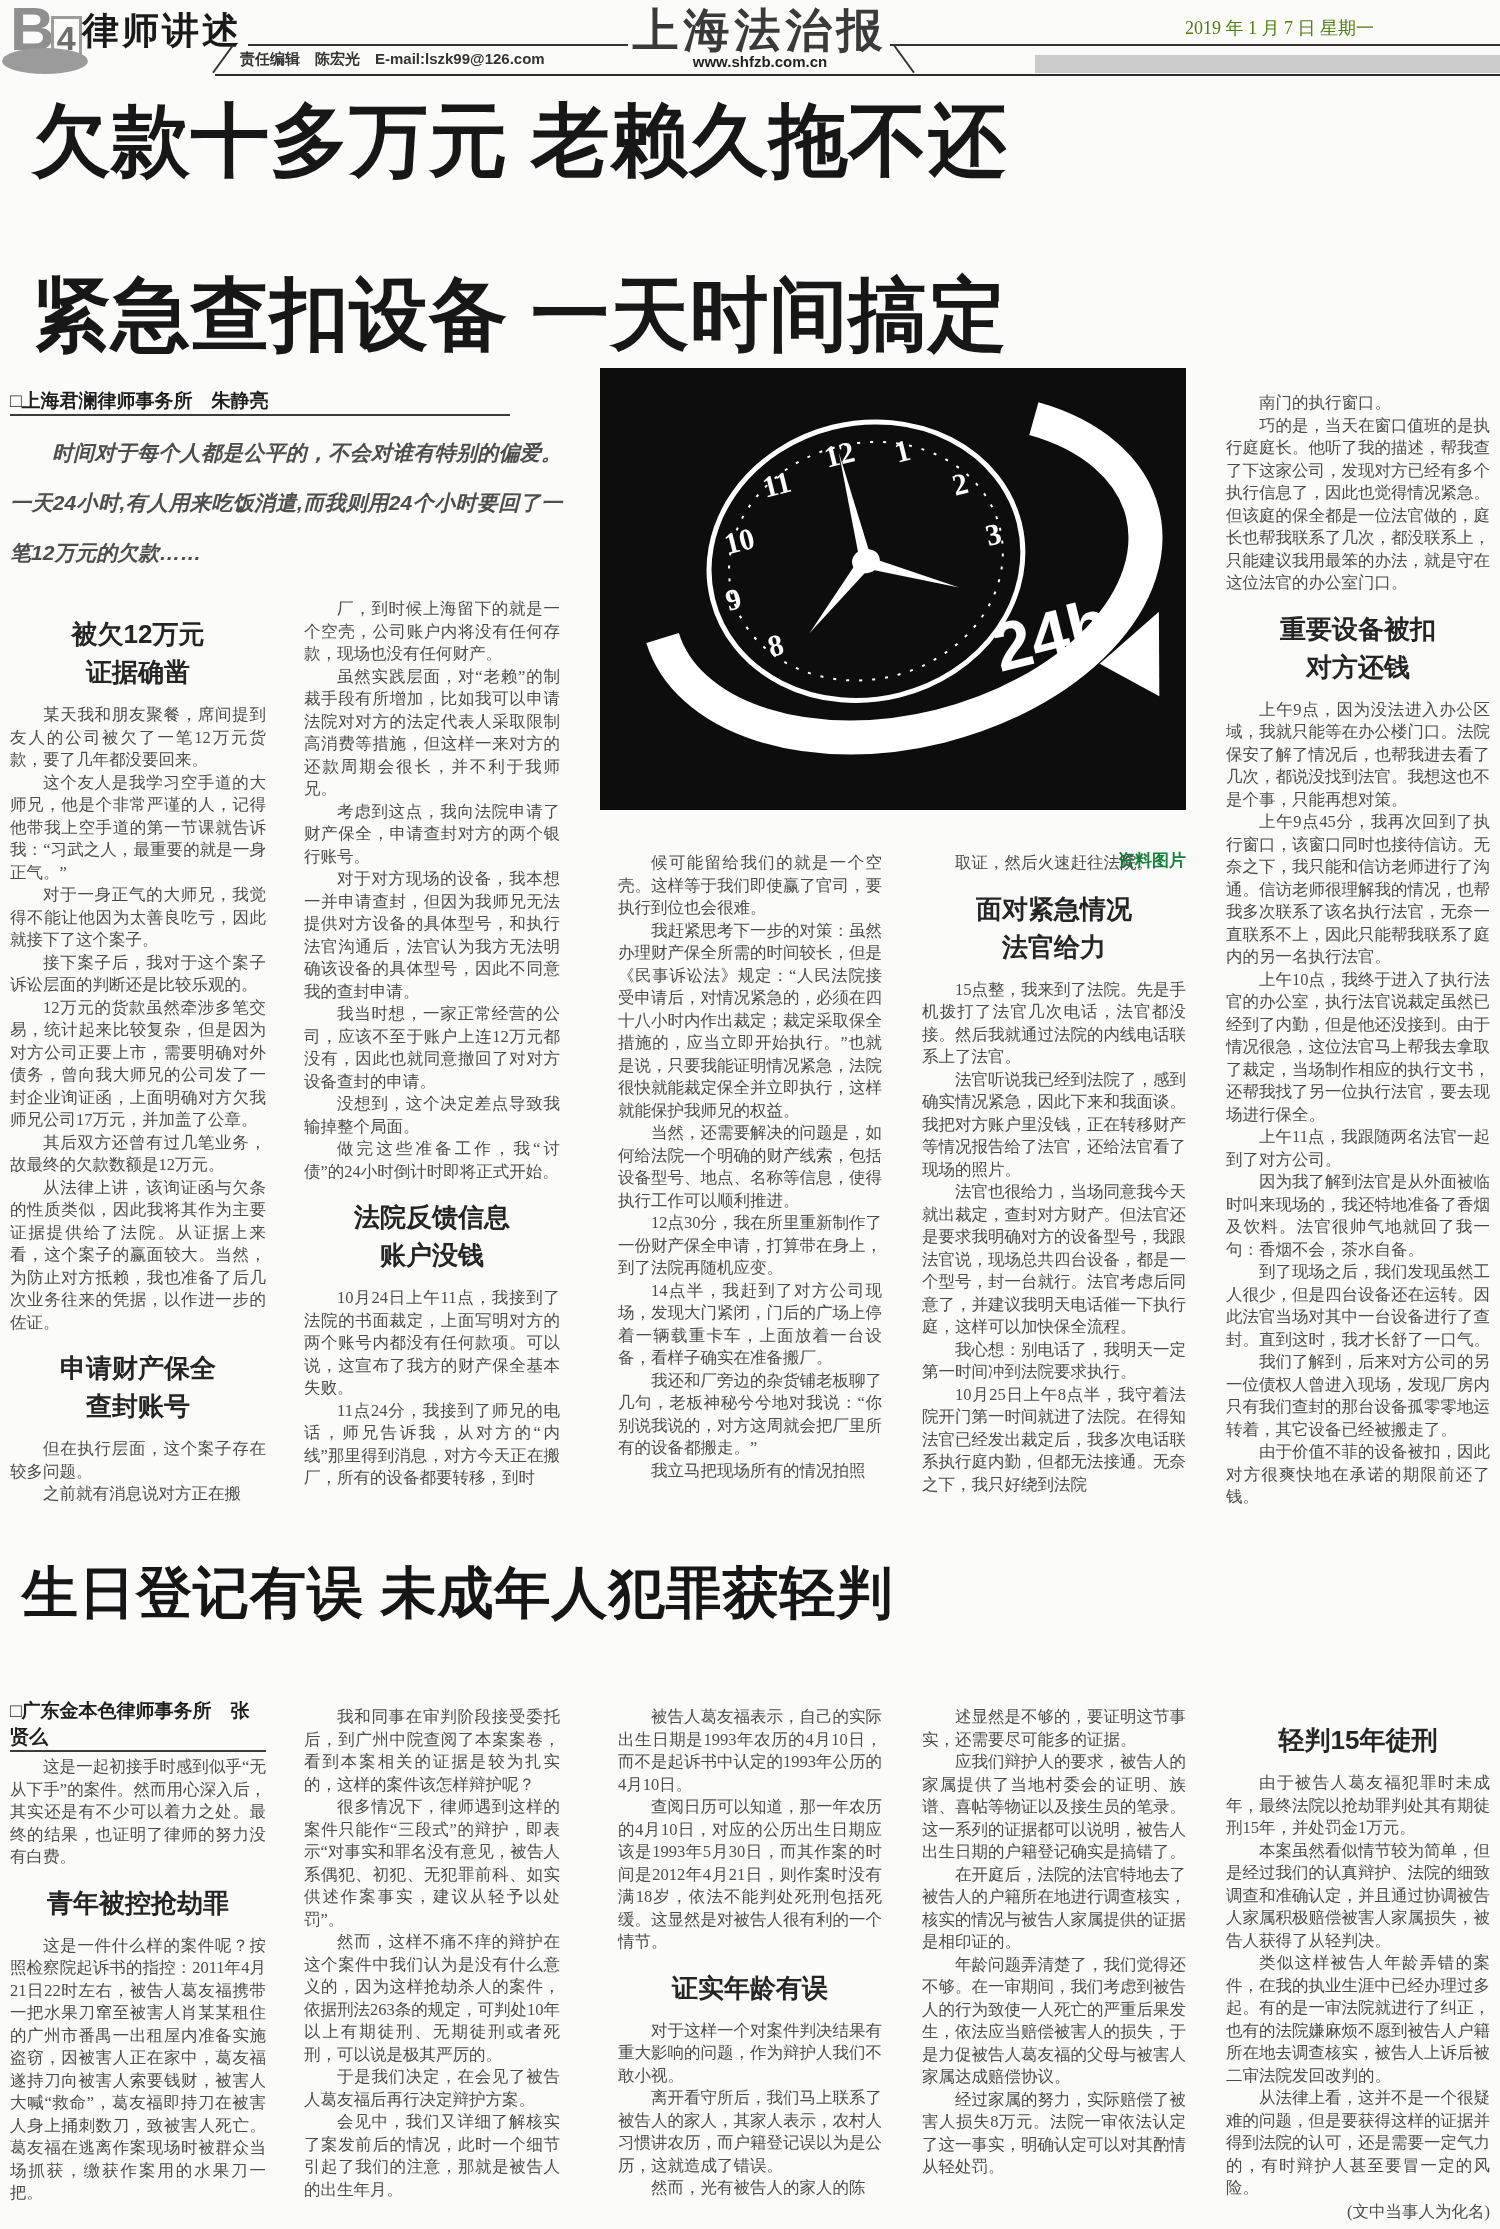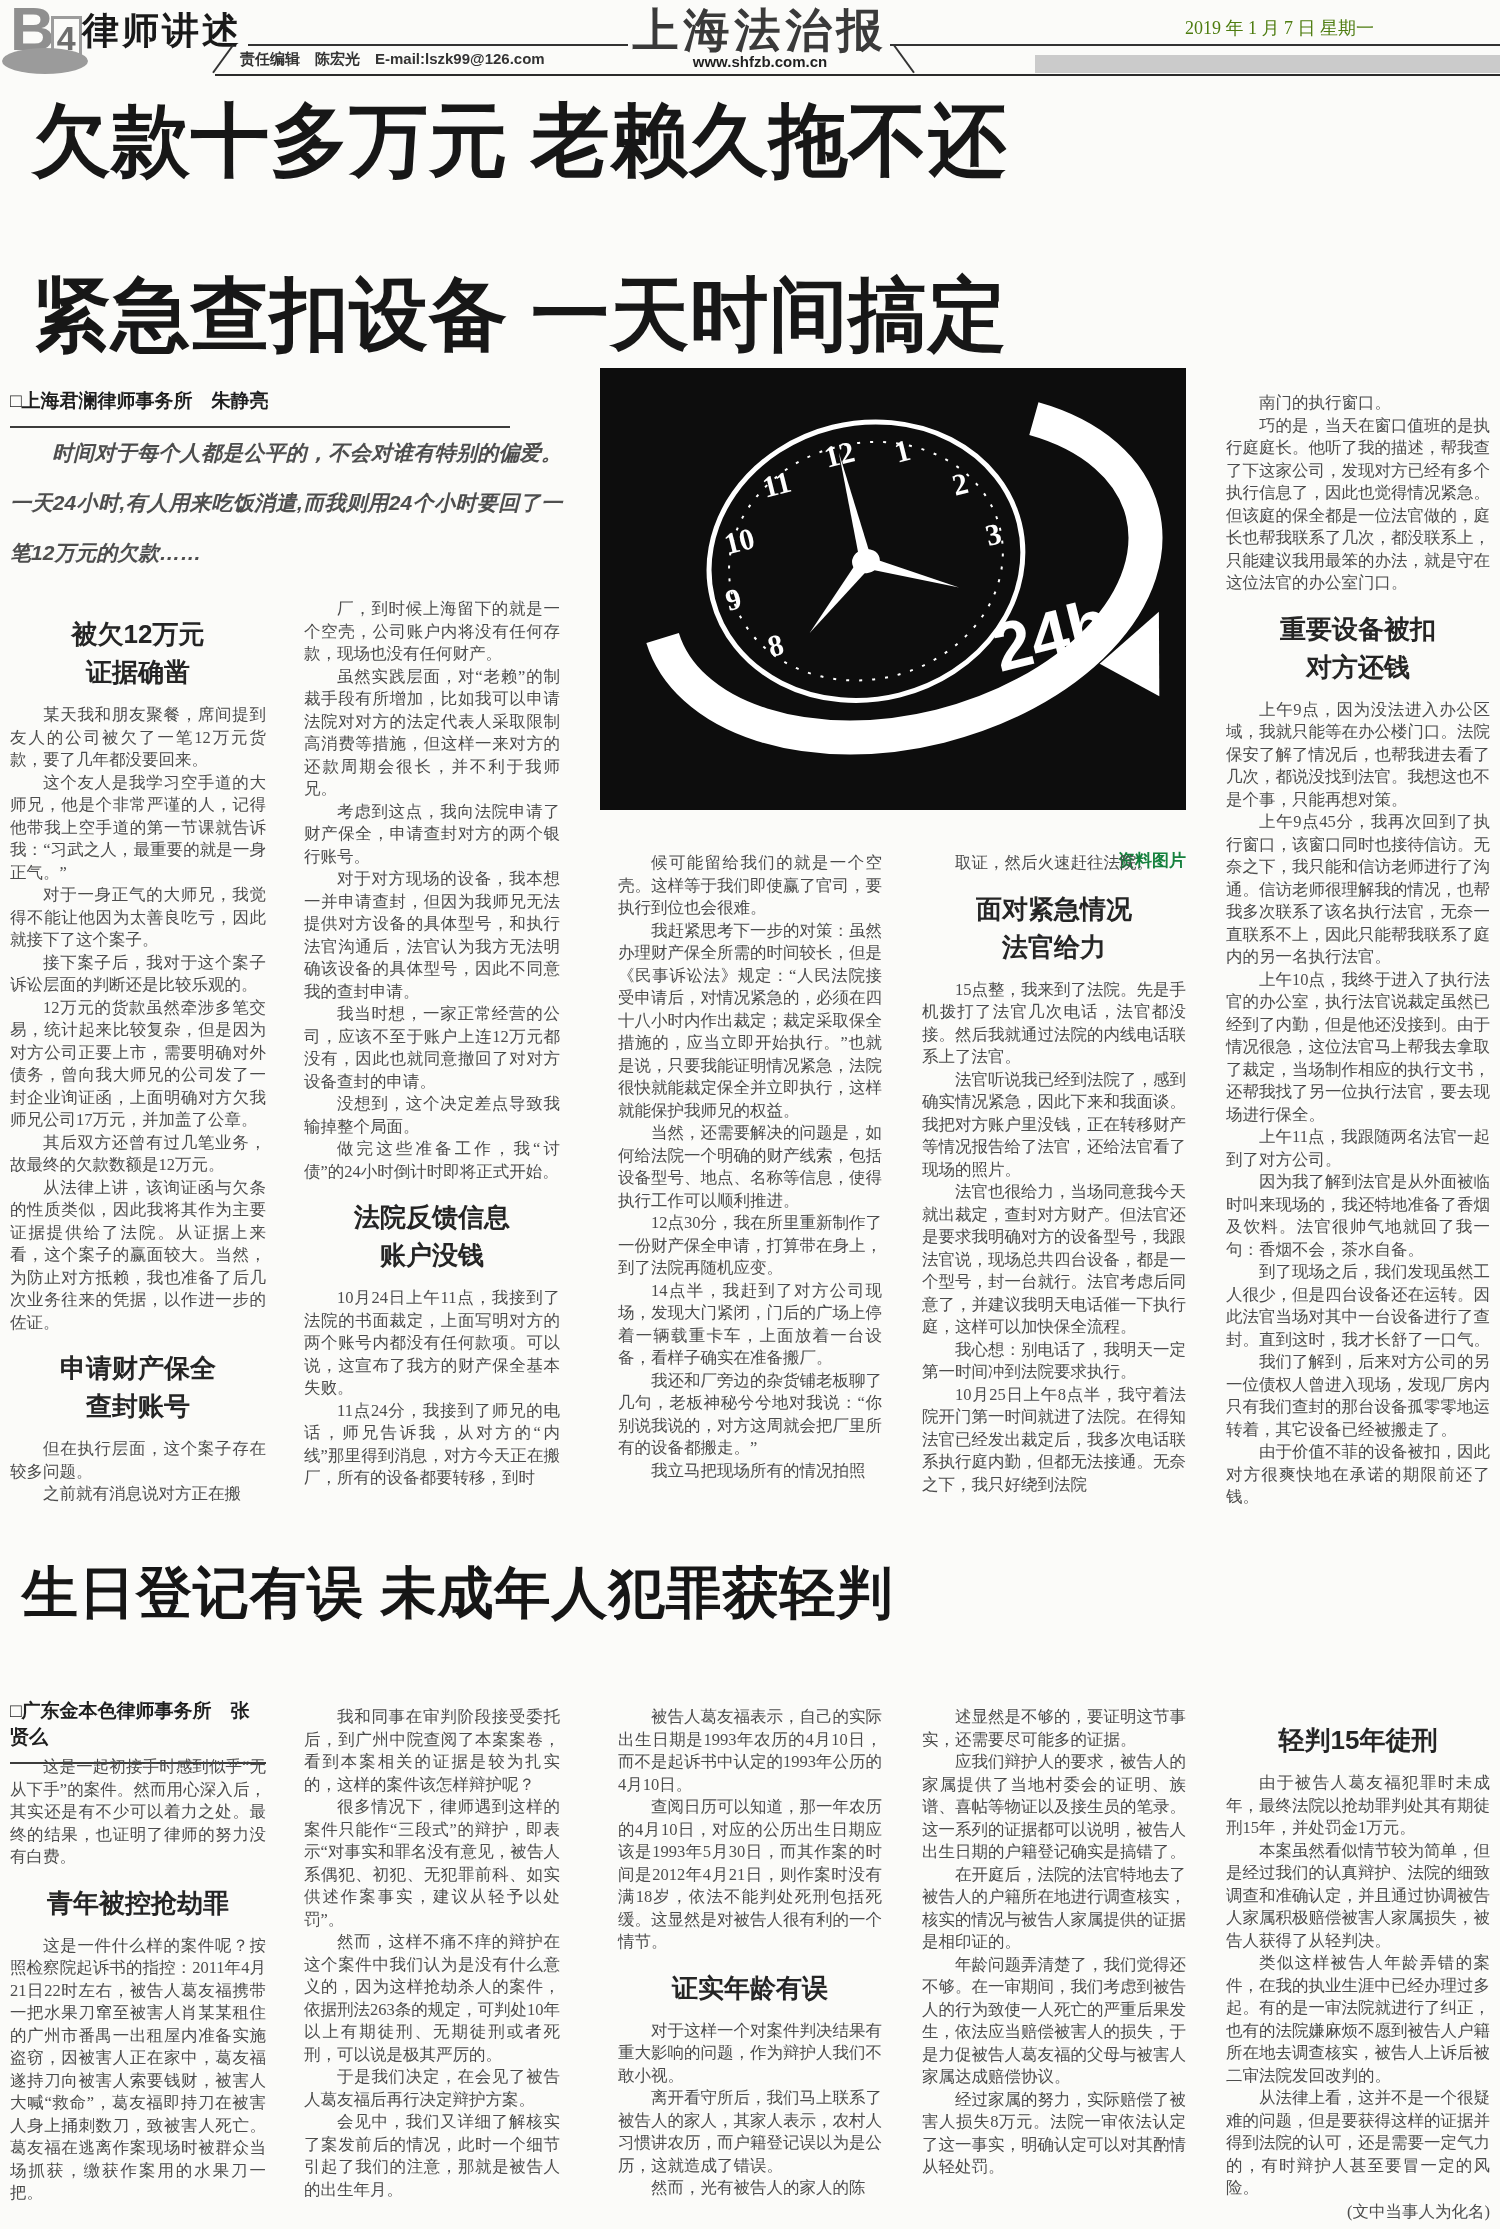--- a/index.html
+++ b/index.html
@@ -28,21 +28,21 @@
   .website{position:absolute;left:600px;top:53px;width:320px;text-align:center;
     font-family:"Liberation Sans",sans-serif;font-weight:bold;font-size:15px;color:#1f1f1f;}
   .date-line{position:absolute;left:1185px;top:16px;font-family:"Liberation Serif",serif;
     font-size:18px;color:#4d7c0f;}
   
   .a1-headline{position:absolute;left:32px;font-family:"Liberation Sans",sans-serif;
     font-weight:900;font-size:80px;color:#171717;white-space:nowrap;letter-spacing:1px;transform-origin:left top;transform:scaleX(.98);}
   .a1-h1{top:88px;}
   .a1-h2{top:262px;}
   .byline{position:absolute;font-family:Liberation Sans, sans-serif;font-weight:bold;
-    font-size:19px;color:#1e1e1e;border-bottom:2px solid #3c3c3c;padding-bottom:12px;}
+    font-size:19px;color:#1e1e1e;border-bottom:2px solid #3c3c3c;padding-bottom:0;}
   .a1-byline{left:10px;top:388px;width:500px;}
   .a1-intro{position:absolute;left:10px;top:428px;width:552px;font-family:"Liberation Sans",sans-serif;
     font-weight:bold;font-size:21px;line-height:50px;color:#4e4e4e;text-indent:2em;text-align:justify;font-style:italic;}
   .news-col{position:absolute;}
   .c-a1-1{left:10px;top:600px;width:256px;}
   .c-a1-2{left:304px;top:598px;width:256px;}
   .c-a1-3{left:618px;top:852px;width:264px;}
   .c-a1-4{left:922px;top:852px;width:264px;}
   .c-a1-5{left:1226px;top:392px;width:264px;}
   .para{font-size:16.5px;line-height:22.5px;text-indent:2em;text-align:justify;margin:0;color:#4c4c4c;}

